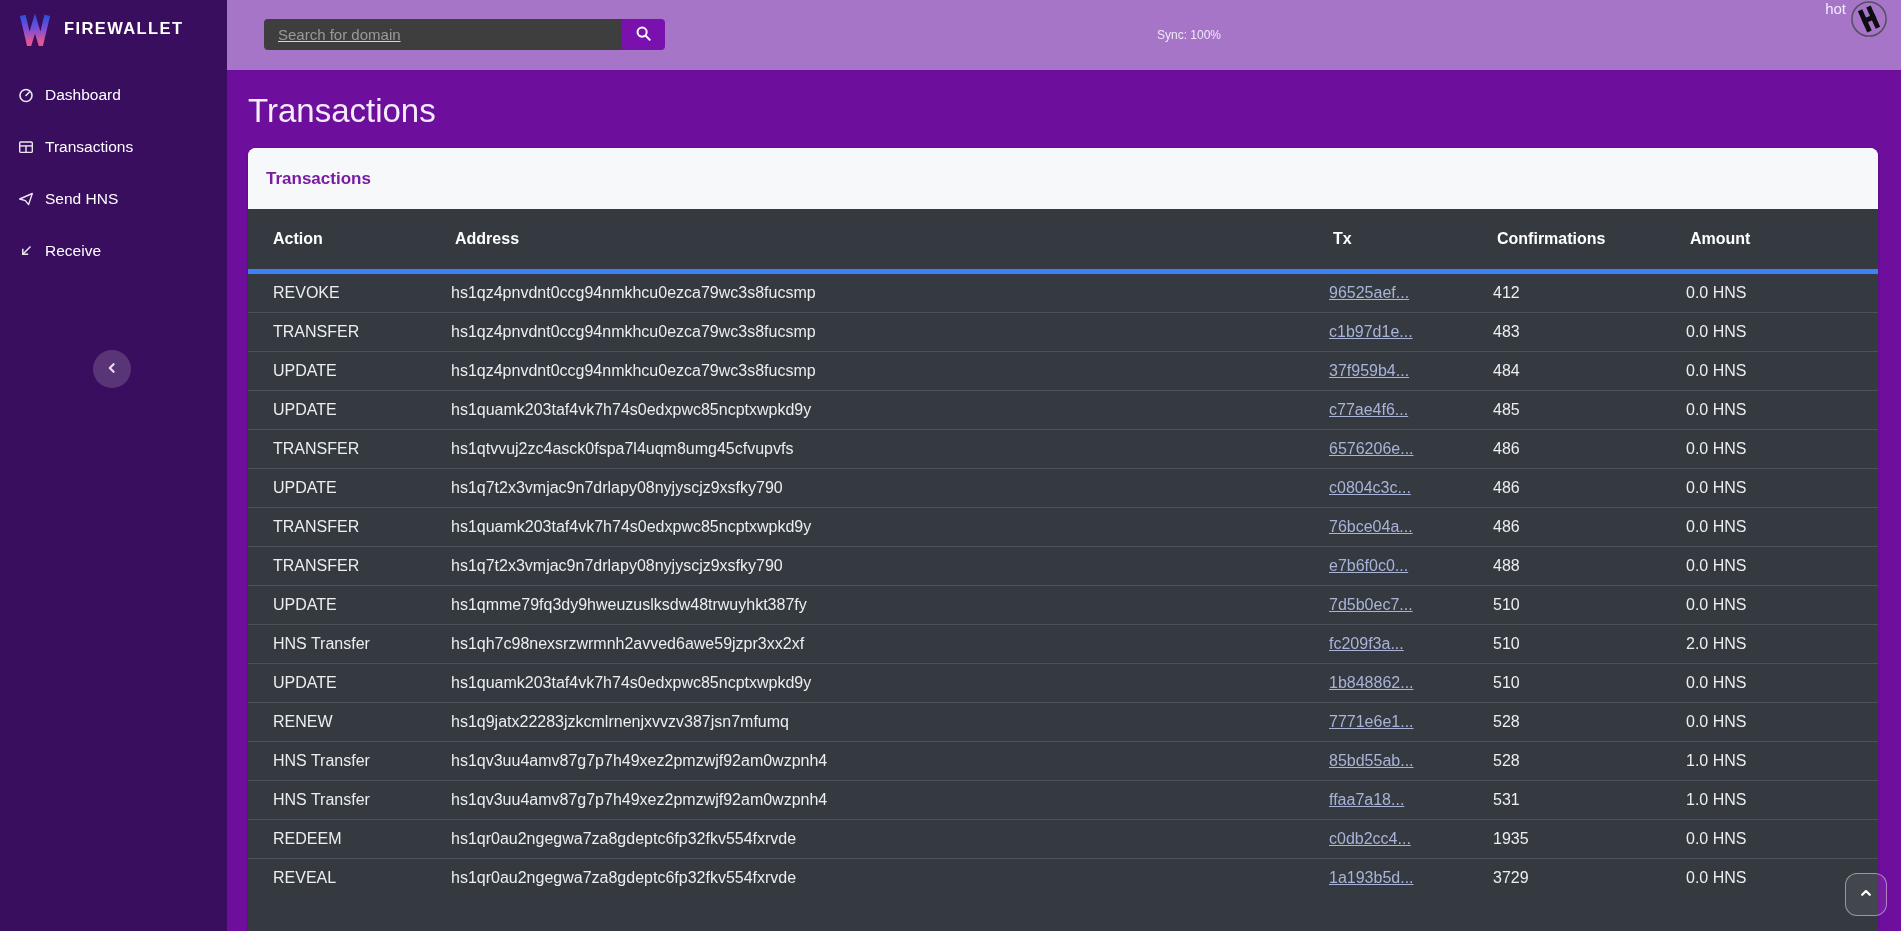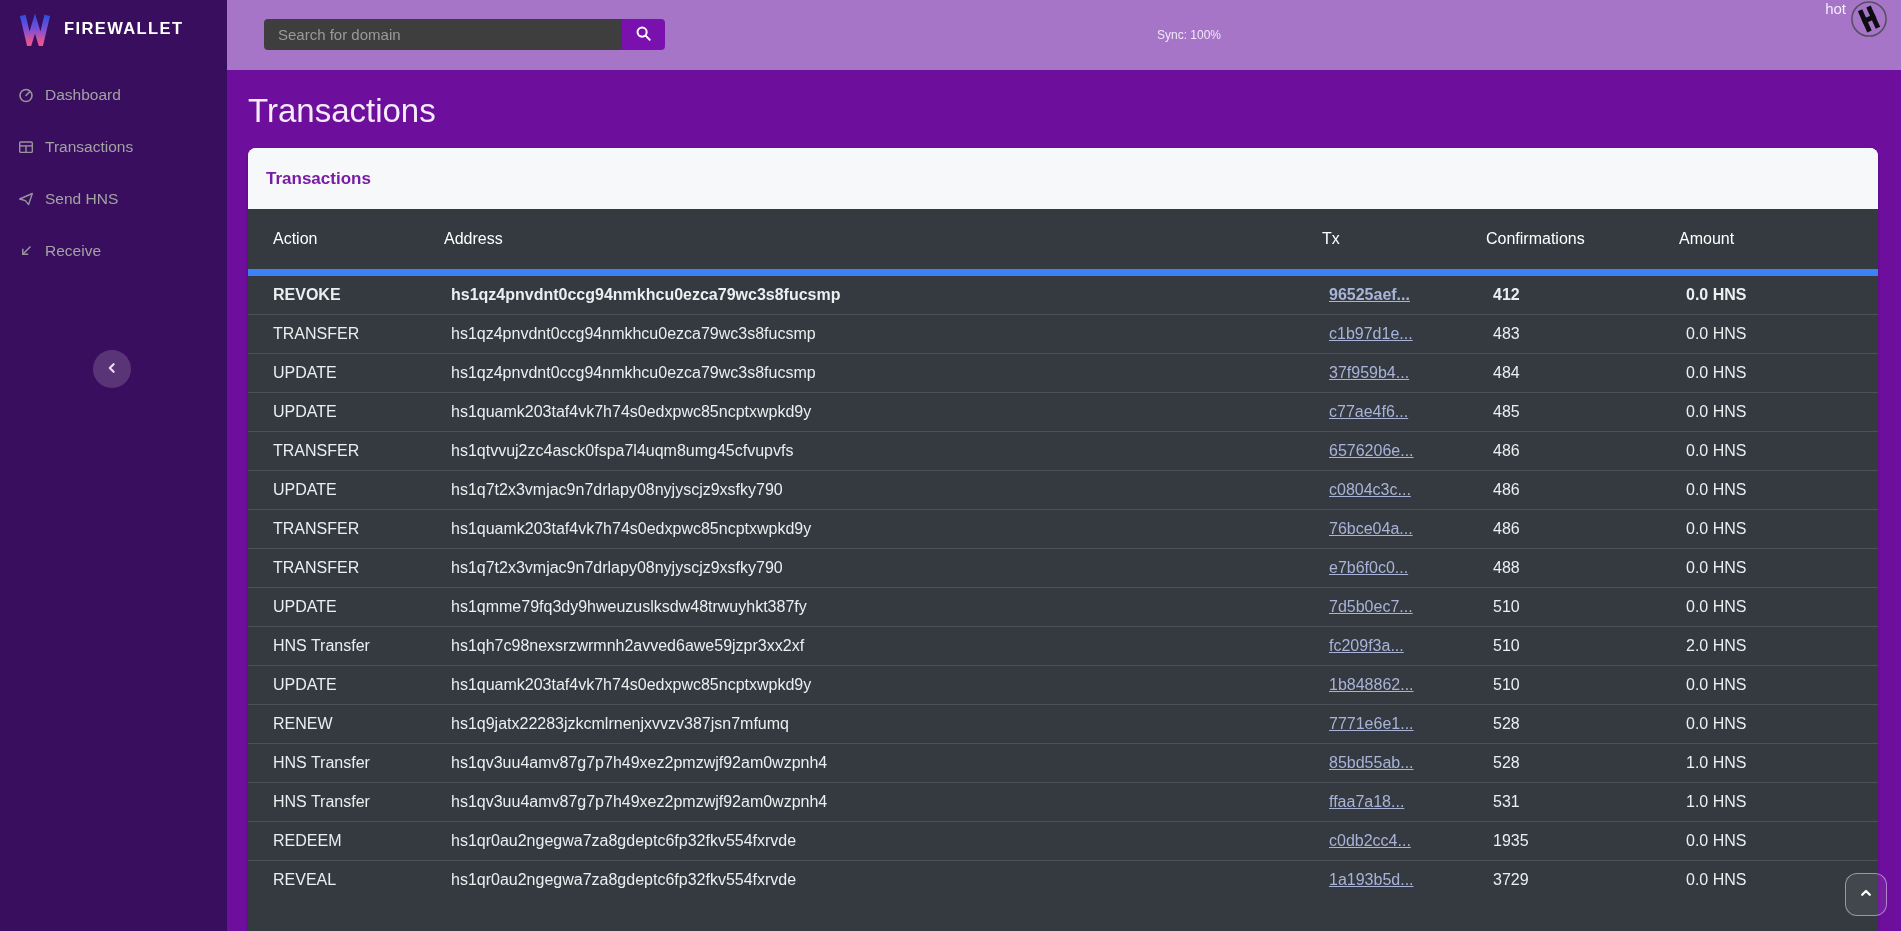--- a/index.html
+++ b/index.html
@@ -18,39 +18,40 @@
     height: 57px; display: flex; align-items: center; padding-left: 18px;
   }
   .brand svg { display: block; }
   .brand-name {
     margin-left: 12px; color: #ffffff; font-weight: bold;
     font-size: 16.5px; letter-spacing: 1.4px;
   }
   .nav { margin-top: 12px; }
   .nav-item {
     height: 52px; display: flex; align-items: center; padding-left: 18px;
-    color: #a3a3a3; font-size: 15.5px; cursor: pointer;
+    color: #ffffff; font-size: 15.5px; cursor: pointer;
   }
   .nav-item .nicon { width: 16px; height: 16px; margin-right: 11px; display: inline-flex; opacity: .9; }
   .collapse-btn {
     position: absolute; left: 93px; top: 350px; width: 38px; height: 38px;
     border-radius: 50%; background: rgba(255,255,255,0.16); border: 0;
     display: flex; align-items: center; justify-content: center; cursor: pointer;
   }
 
   
   .topbar {
     position: fixed; left: 227px; top: 0; width: 1674px; height: 70px;
     background: #a775c8; z-index: 5;
   }
   .search-group { position: absolute; left: 37px; top: 19px; height: 31px; display: flex; }
   .search-input {
     width: 358px; height: 31px; background: #3e3e3e; border: 0; outline: none;
     border-radius: 4px 0 0 4px; color: #d8d8d8; font-size: 15px; padding: 0 14px;
     font-family: "Liberation Sans", sans-serif;
+    text-decoration: underline;
   }
   .search-input::placeholder { color: #9a9a9a; }
   .search-btn {
     width: 43px; height: 31px; background: #7a10ae; border: 0;
     border-radius: 0 4px 4px 0; display: flex; align-items: center; justify-content: center;
     cursor: pointer;
   }
   .sync {
     position: absolute; left: 930px; top: 0; height: 70px;
     display: flex; align-items: center; color: #efe8f6; font-size: 12px;
@@ -81,27 +82,27 @@
   }
   .card-title { color: #7a1ba5; font-size: 17px; font-weight: bold; }
   .table-wrap { background: #343a40; height: calc(100% - 61px); }
 
   table { width: 100%; border-collapse: collapse; table-layout: fixed; }
   th, td {
     text-align: left; font-size: 16px; vertical-align: middle;
     white-space: nowrap; overflow: hidden;
   }
   thead th {
-    color: #ffffff; font-weight: normal; padding: 21px 5px;
-    border-bottom: 7px solid #3b82f6;
+    color: #ffffff; font-weight: bold; padding: 21px 16px;
+    border-bottom: 5px solid #3b82f6;
   }
   tbody td {
     color: #eceef0; padding: 10px 12px; border-top: 1px solid #4b5157;
   }
-  tbody tr:first-child td { border-top: none; font-weight: bold; }
+  tbody tr:first-child td { border-top: none; }
   th:first-child, td:first-child { padding-left: 25px; }
   .tx-link { color: #a9b3d8; text-decoration: underline; cursor: pointer; }
 
   
   .scroll-top {
     position: fixed; left: 1845px; top: 873px; width: 42px; height: 43px;
     border-radius: 12px; border: 1px solid rgba(255,255,255,0.45);
     background: rgba(255,255,255,0.07); display: flex; align-items: center;
     justify-content: center; cursor: pointer; z-index: 20;
   }

